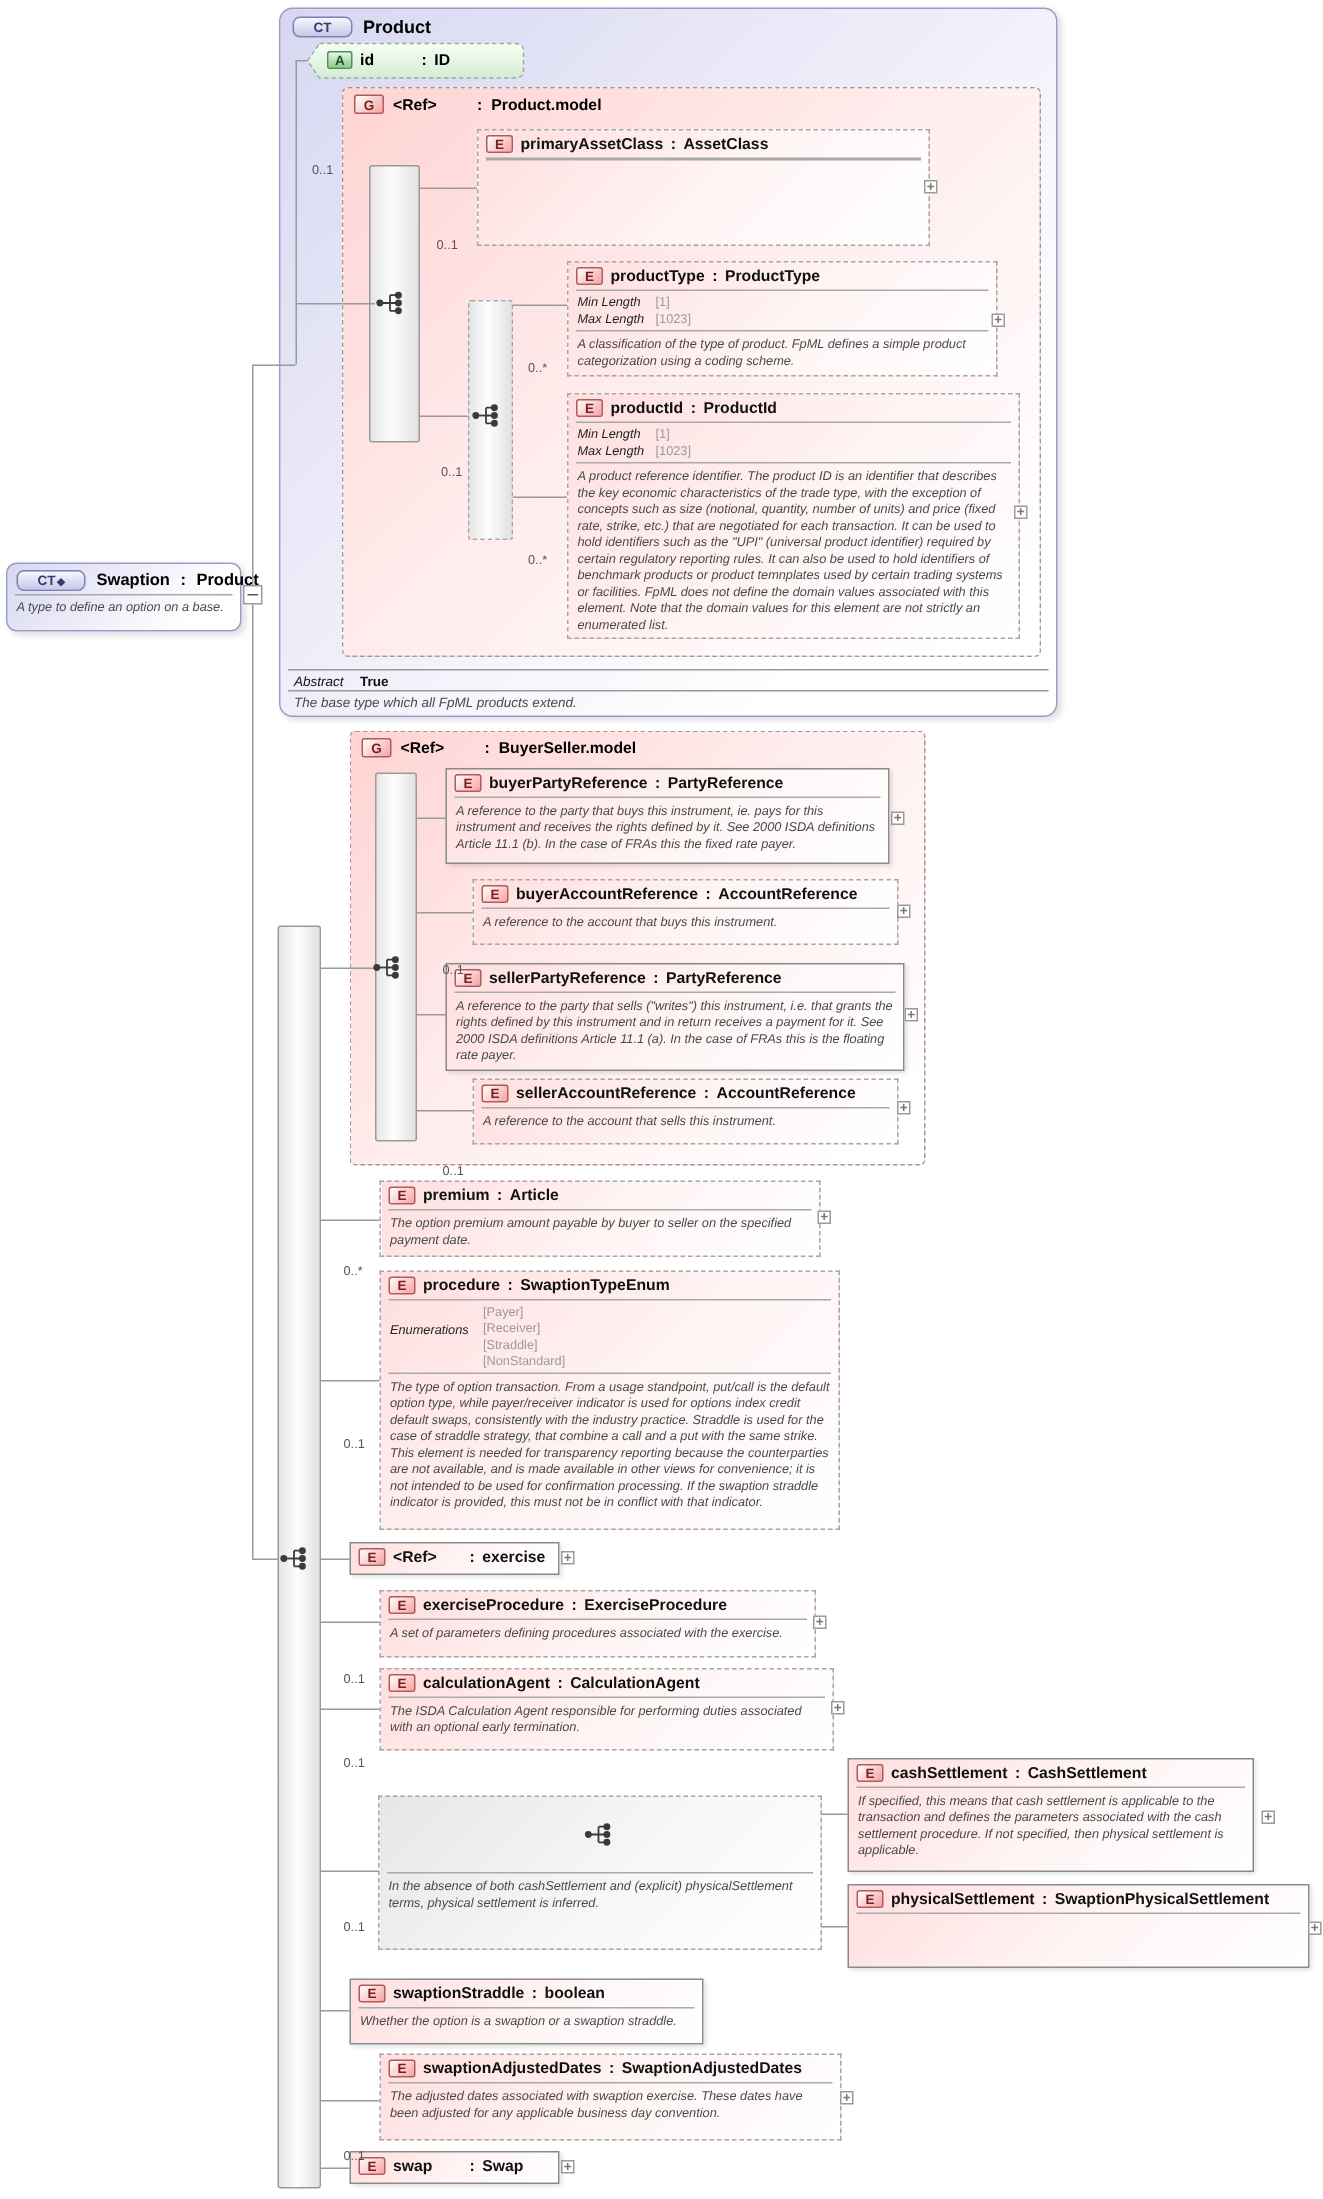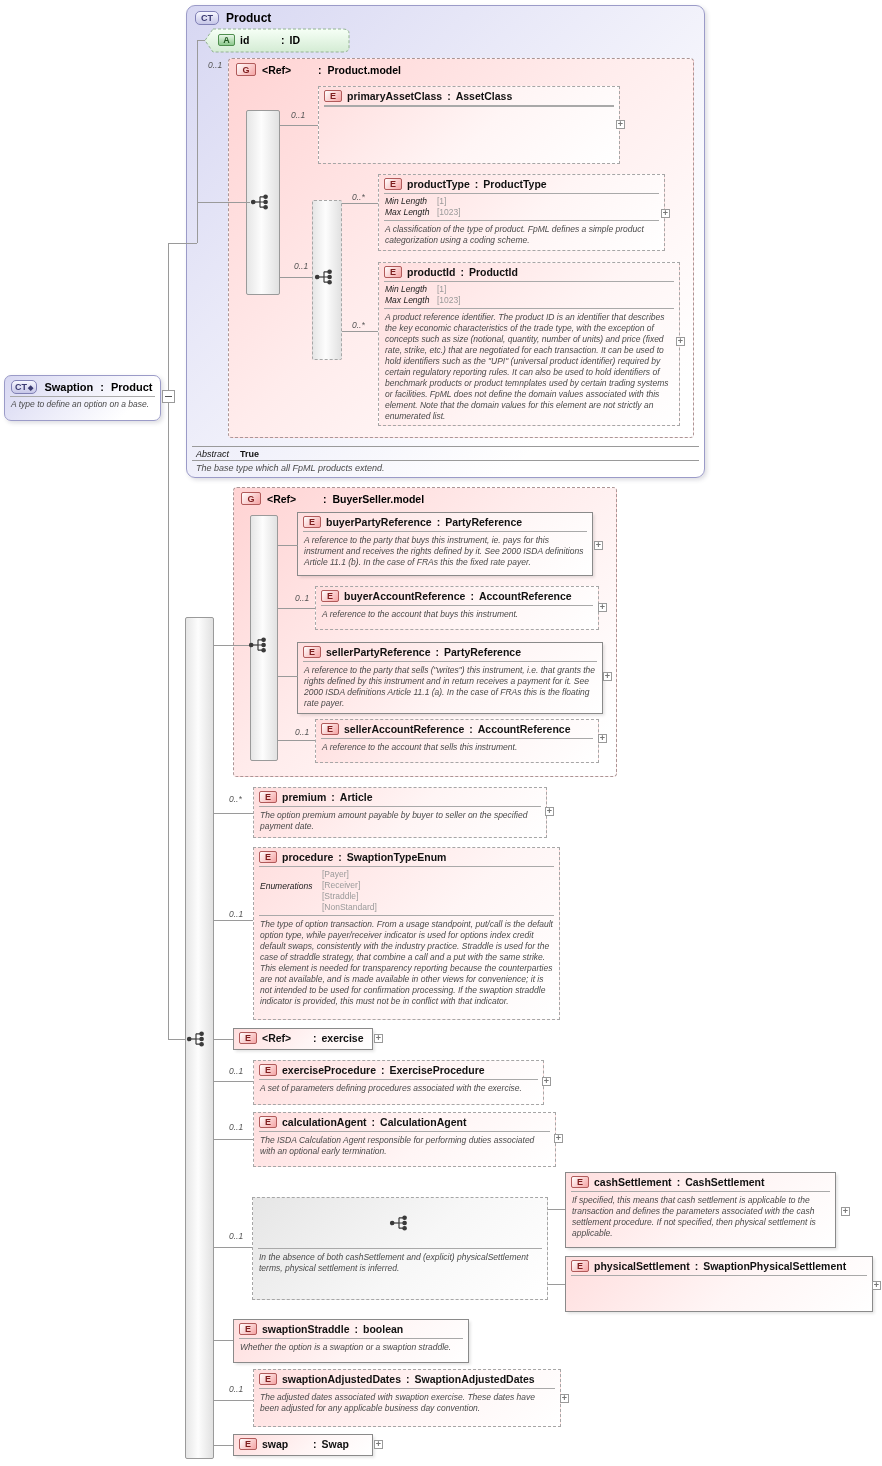--- a/index.html
+++ b/index.html
@@ -28,21 +28,21 @@
   .sep{height:1px;background:#a9a9a9;margin:0 5px;}
   .anno{padding:3px 6px 3px;font-style:italic;font-size:8.5px;line-height:11px;color:#4a4a4a;}
   .facets{padding:2px 6px;font-size:8.5px;line-height:11px;}
   .fl{display:inline-block;min-width:52px;font-style:italic;color:#222;}
   .fv{color:#9a9a9a;}
   .enumflex{display:flex;padding:2px 6px;font-size:8.5px;line-height:11px;}
   .enumflex .fl{min-width:62px;margin-top:12px;}
   .enumvals div{color:#9a9a9a;}
   
   .badge{flex:0 0 auto;text-align:center;box-sizing:border-box;}
-  .b-ct{min-width:24px;height:14px;border:1px solid #8080b5;border-radius:5px;padding:0 3px;
+  .b-ct{min-width:24px;height:14px;border:1px solid #8080b5;border-radius:5px;padding:0 13px;
         background:linear-gradient(#f7f7ff,#c6c6e8);color:#3a3a70;font:bold 9px/13px "Liberation Sans",sans-serif;}
   .b-e{width:18px;height:12px;border:1px solid #b05a5a;border-radius:2px;
        background:linear-gradient(135deg,#ffffff,#f5a3a3);color:#7d1d1d;font:bold 9px/11px "Liberation Sans",sans-serif;}
   .b-g{width:20px;height:13px;border:1px solid #b05a5a;border-radius:2px;
        background:linear-gradient(135deg,#ffffff,#f5a3a3);color:#7d1d1d;font:bold 9px/12px "Liberation Sans",sans-serif;}
   .b-a{width:17px;height:12px;border:1px solid #4f8f4f;border-radius:2px;
        background:linear-gradient(#e7f7e7,#8cc88c);color:#1c521c;font:bold 9px/11px "Liberation Sans",sans-serif;}
   .diam{font-size:7px;color:#3a3a70;margin-left:1px;}
   
   .bar{position:absolute;box-sizing:border-box;border-radius:2px;
@@ -50,21 +50,21 @@
   .bar.bsolid{border:1px solid #9a9a9a;}
   .bar.bdash{border:1px dashed #a6a6a6;}
   .icon{position:absolute;width:22px;height:18px;}
   
   .choicebox{position:absolute;box-sizing:border-box;border:1px dashed #a6a6a6;overflow:hidden;
              background:linear-gradient(135deg,#e6e6e6 0%,#f7f7f7 55%,#ffffff 100%);}
   .choicehead{height:50px;display:flex;align-items:center;justify-content:center;}
   
   .hl{position:absolute;height:1px;background:#9a9a9a;}
   .vl{position:absolute;width:1px;background:#9a9a9a;}
-  .card{position:absolute;font-style:italic;font-size:8.5px;color:#555;white-space:nowrap;}
+  .card{position:absolute;font-size:8.5px;color:#555;white-space:nowrap;margin-top:48px;}
   .plus{position:absolute;width:9px;height:9px;box-sizing:border-box;border:1px solid #9a9a9a;
         background:#fff;color:#777;font:bold 9px/7px "Liberation Sans",sans-serif;text-align:center;cursor:pointer;}
   .minus{position:absolute;width:13px;height:13px;box-sizing:border-box;border:1px solid #9a9a9a;
          background:#fff;display:flex;align-items:center;justify-content:center;cursor:pointer;}
   .mline{width:7px;height:1px;background:#555;}
   .abslabel{position:absolute;font-size:9px;color:#111;white-space:nowrap;}
   .it{font-style:italic;}
   .bd{font-weight:bold;}
   .attr{position:absolute;}
   .attr .ahead{position:relative;display:flex;align-items:center;gap:5px;padding:6px 0 0 14px;

